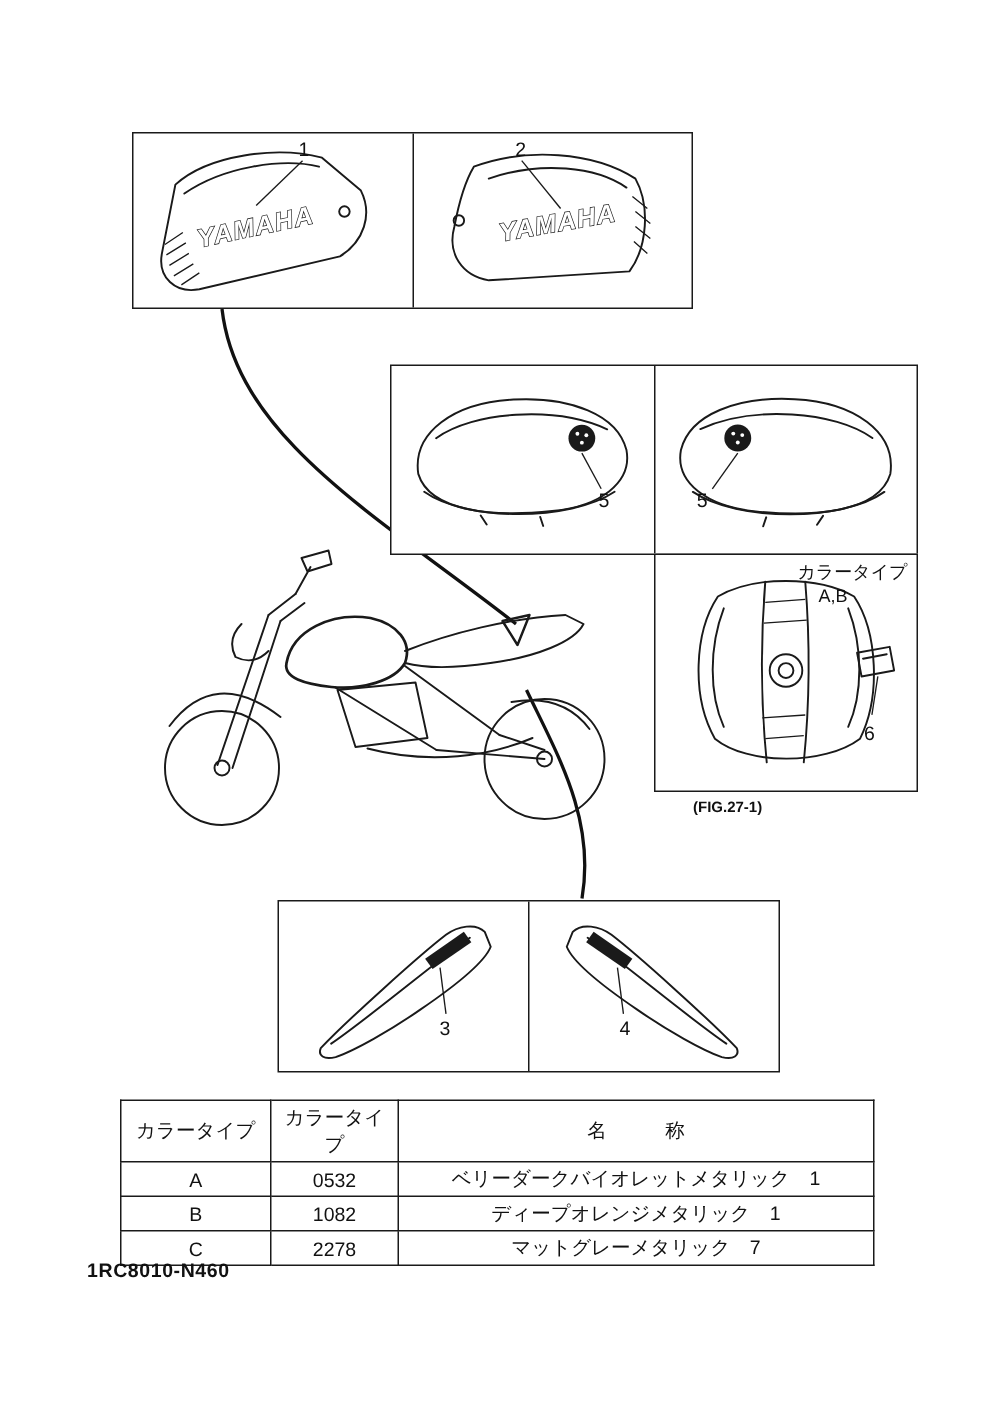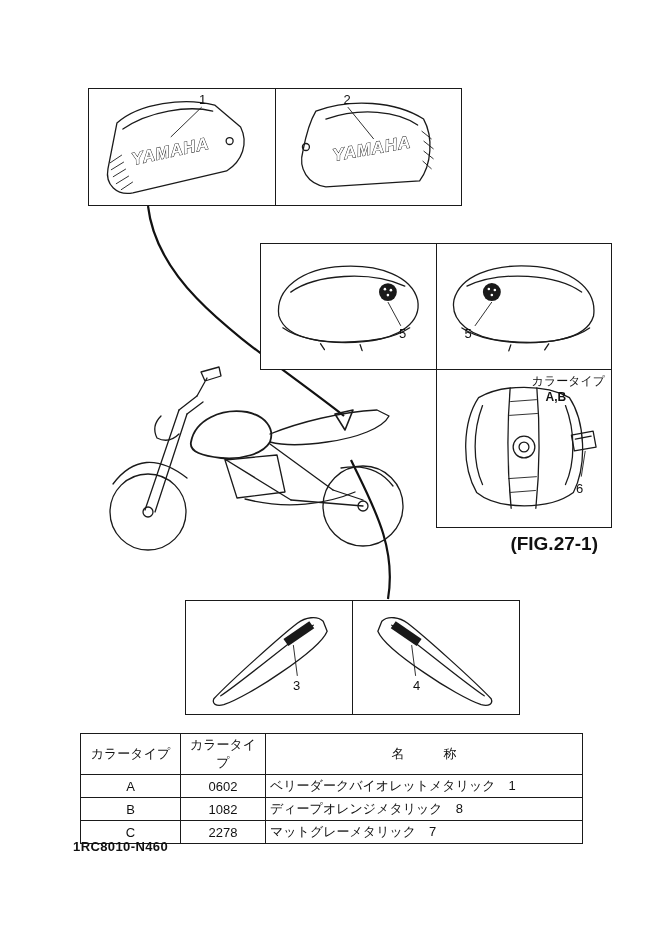--- a/index.html
+++ b/index.html
@@ -14,38 +14,38 @@
   .box { position:absolute; border:1px solid #1a1a1a; display:flex; background:#fff; }
   .cell { position:relative; flex:1; }
   .cell + .cell { border-left:1px solid #1a1a1a; }
   .cell svg { display:block; width:100%; height:100%; }
   .callout {
     position:absolute; font-size:13px; line-height:1; color:#111;
     font-family:"Liberation Sans","DejaVu Sans",sans-serif;
   }
   .fig-ref {
     position:absolute; left:462px; top:533px; width:136px;
-    text-align:right; font-weight:bold; font-size:19px;
+    text-align:left; font-weight:bold; font-size:10px;
   }
   .color-note {
     position:absolute; right:6px; top:4px; font-size:12px; line-height:1.3;
     text-align:left; z-index:2;
   }
-  .doc-code { position:absolute; left:73px; top:839px; font-size:13px; font-weight:600; letter-spacing:.4px;text-align:right; }
+  .doc-code { position:absolute; left:58px; top:839px; font-size:13px; font-weight:600; letter-spacing:.4px;text-align:right; }
   table.color-table {
     position:absolute; left:80px; top:733px; width:502px;
     border-collapse:collapse; font-size:13px; table-layout:fixed;
   }
   table.color-table th, table.color-table td {
     border:1px solid #1a1a1a; font-weight:normal; padding:2px 4px; height:22px;
     background:#fff;
   }
   table.color-table th { height:24px; text-align:center; }
   td.c-center { text-align:center; }
-  td.c-name { text-align:left; padding-left:9px; }
+  td.c-name { text-align:center; padding-left:9px; }
   .col-type { width:100px; } .col-code { width:85px; } .col-name { width:317px; }
   .draw { stroke:#1a1a1a; fill:none; stroke-width:1.3; stroke-linecap:round; stroke-linejoin:round; }
   .thin { stroke:#1a1a1a; fill:none; stroke-width:0.9; }
   .logo-text {
     font-family:"Liberation Sans","DejaVu Sans",sans-serif;
     font-style:italic; font-weight:bold; letter-spacing:1px;
     fill:#ffffff; stroke:#111; stroke-width:0.9; paint-order:stroke;
   }
 </style>
 </head>
@@ -149,21 +149,21 @@
         <path class="thin" d="M55,58 L38,82"></path>
       </svg>
       <div class="callout" style="left:28px; top:83px;">5</div>
     </div>
   </div>
 
   <div class="box" style="left:436px; top:369px; width:176px; height:159px;">
     <div class="cell">
       <div class="color-note">
         <div>カラータイプ</div>
-        <div style="padding-left:14px;font-weight:bold;">A,B</div>
+        <div style="padding-left:14px;">A,B</div>
       </div>
       <svg viewBox="0 0 176 159">
         <g class="draw">
           <path d="M42,28 C66,14 110,14 134,28 C150,52 152,96 138,124 C114,142 62,142 40,124 C24,96 26,52 42,28 Z"></path>
           <path d="M46,36 C36,62 36,94 46,116"></path>
           <path d="M130,36 C140,62 140,94 130,116"></path>
           <path d="M74,18 C71,55 71,100 75,140"></path>
           <path d="M101,18 C104,55 104,100 100,140"></path>
           <circle cx="88" cy="78" r="11"></circle>
           <circle cx="88" cy="78" r="5"></circle>
@@ -215,27 +215,27 @@
     <thead>
       <tr>
         <th>カラータイプ</th>
         <th>カラータイプ</th>
         <th>名　　　称</th>
       </tr>
     </thead>
     <tbody>
       <tr>
         <td class="c-center">A</td>
-        <td class="c-center">0602</td>
+        <td class="c-center">0532</td>
         <td class="c-name">ベリーダークバイオレットメタリック　1</td>
       </tr>
       <tr>
         <td class="c-center">B</td>
         <td class="c-center">1082</td>
-        <td class="c-name">ディープオレンジメタリック　8</td>
+        <td class="c-name">ディープオレンジメタリック　1</td>
       </tr>
       <tr>
         <td class="c-center">C</td>
         <td class="c-center">2278</td>
         <td class="c-name">マットグレーメタリック　7</td>
       </tr>
     </tbody>
   </table>
 
   <div class="doc-code">1RC8010-N460</div>

